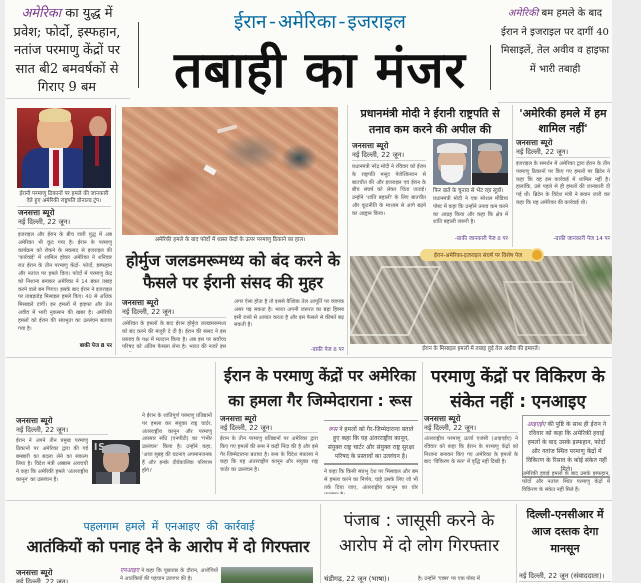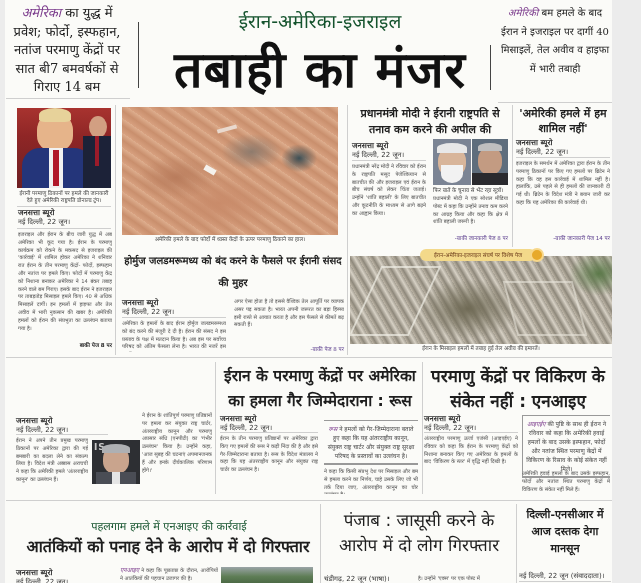--- a/index.html
+++ b/index.html
@@ -3,42 +3,42 @@
 <meta charset="utf-8">
 <style>
   * { box-sizing: border-box; margin: 0; padding: 0; }
   html, body { width: 641px; height: 583px; overflow: hidden; background: #e9e9e9; }
   body { font-family: "DejaVu Sans", sans-serif; color: #1a1a1a; position: relative; }
   .page { position: absolute; left: 0; top: 0; width: 641px; height: 583px; background: #fbfbf8; }
   .abs { position: absolute; }
   .serif { font-family: "DejaVu Serif", serif; }
   .hl { color: #7b3b8c; font-style: italic; }
   .teaser { text-align: center; font-size: 13.5px; line-height: 19px; color: #222; }
-  .kicker { text-align: center; font-size: 19px; color: #14532d; }
+  .kicker { text-align: center; font-size: 19px; color: #0369a1; font-family: Liberation Mono, monospace; }
   .masthead { text-align: center; font-size: 50px; font-weight: bold; color: #111; letter-spacing: 1px; line-height: 56px; }
   .headline { font-weight: bold; color: #1e1e1e; text-align: center; }
   .byline { font-size: 7px; line-height: 9px; color: #333; }
   .byline b { font-weight: bold; font-size: 7.5px; }
   .body-text { font-size: 5.2px; line-height: 7.8px; color: #555; text-align: justify; }
   .caption { font-size: 5.5px; line-height: 7px; color: #444; text-align: center; }
   .rule-h { position: absolute; height: 1px; background: #cfcfcf; }
   .rule-v { position: absolute; width: 1px; background: #cfcfcf; }
   .rule-dark { background: #444; }
   .img { position: absolute; overflow: hidden; }
   .quote-box { position: absolute; border-top: 1px solid #999; border-bottom: 2px solid #999; font-size: 6px; line-height: 9px; text-align: center; color: #444; padding: 3px 2px; }
   .contd { font-size: 5.5px; color: #5a3c8c; text-align: right; }
   .right-gutter { position: absolute; left: 612px; top: 0; width: 29px; height: 583px; background: #ececec; }
 </style>
 </head>
 <body>
 
 <div class="page">
 
   <div class="abs teaser serif" style="left:8px; top:4px; width:118px; font-size:13px; line-height:18.5px;">
-    <span class="hl">अमेरिका</span><span> का युद्ध में प्रवेश; फोर्दो, इस्फहान, नतांज परमाणु केंद्रों पर सात बी7 बमवर्षकों से गिराए 14 बम</span>
+    <span class="hl">अमेरिका</span><span> का युद्ध में प्रवेश; फोर्दो, इस्फहान, नतांज परमाणु केंद्रों पर सात बी2 बमवर्षकों से गिराए 9 बम</span>
   </div>
 
   <div class="rule-v rule-dark" style="left:138px; top:22px; height:66px;"></div>
 
   <div class="abs kicker" style="left:150px; top:8px; width:340px;">ईरान-अमेरिका-इजराइल</div>
   <div class="abs masthead" style="left:150px; top:42px; width:340px;">तबाही का मंजर</div>
 
   <div class="rule-v rule-dark" style="left:490px; top:45px; height:45px;"></div>
 
   <div class="abs teaser serif" style="left:498px; top:4px; width:114px; font-size:10px; line-height:18.5px;">
@@ -75,21 +75,21 @@
          radial-gradient(ellipse 18px 14px at 82% 40%, #3d4f55 0%, rgba(61,79,85,0) 100%),
          radial-gradient(ellipse 40px 22px at 25% 55%, #b97c5c 0%, rgba(185,124,92,0) 100%),
          radial-gradient(ellipse 60px 30px at 45% 75%, #c98b6a 0%, rgba(201,139,106,0) 100%),
          repeating-linear-gradient(35deg, #d7a07f 0px, #c98f6d 6px, #deae8e 12px),
          #d49a79;">
     <div style="position:absolute; left:82px; top:60px; width:12px; height:6px; background:#f4f1ec; transform:rotate(30deg);"></div>
     <div style="position:absolute; left:95px; top:20px; width:20px; height:4px; background:#e9d9ce; transform:rotate(-15deg);"></div>
   </div>
   <div class="abs caption" style="left:122px; top:236px; width:216px;">अमेरिकी हमले के बाद फोर्दो में ध्वस्त केंद्रों के ऊपर परमाणु ठिकाने का हाल।</div>
 
-  <div class="abs headline" style="left:120px; top:250px; width:226px; font-size:10px; line-height:22px;">होर्मुज जलडमरूमध्य को बंद करने के फैसले पर ईरानी संसद की मुहर</div>
+  <div class="abs headline" style="left:120px; top:250px; width:226px; font-size:16px; line-height:22px;">होर्मुज जलडमरूमध्य को बंद करने के फैसले पर ईरानी संसद की मुहर</div>
   <div class="abs byline" style="left:122px; top:298px; width:100px;">
     <b>जनसत्ता ब्यूरो</b><br>
     <span>नई दिल्ली, 22 जून।</span>
   </div>
   <div class="rule-h" style="left:122px; top:317px; width:104px;"></div>
   <div class="abs body-text" style="left:122px; top:320px; width:104px; height:32px; overflow:hidden;">अमेरिका के हमलों के बाद ईरान होर्मुज जलडमरूमध्य को बंद करने की मंजूरी दे दी है। ईरान की संसद ने इस प्रस्ताव के पक्ष में मतदान किया है। अब इस पर सर्वोच्च परिषद को अंतिम फैसला लेना है। भारत की नजरें इस पर हैं।</div>
   <div class="abs body-text" style="left:234px; top:298px; width:110px; height:46px; overflow:hidden;">अगर ऐसा होता है तो इससे वैश्विक तेल आपूर्ति पर व्यापक असर पड़ सकता है। भारत अपनी जरूरत का बड़ा हिस्सा इसी रास्ते से आयात करता है और इस फैसले से कीमतें बढ़ सकती हैं।</div>
   <div class="abs contd" style="left:234px; top:345px; width:110px;">-बाकी पेज 8 पर</div>
 
   <div class="rule-v" style="left:347px; top:105px; height:250px;"></div>

